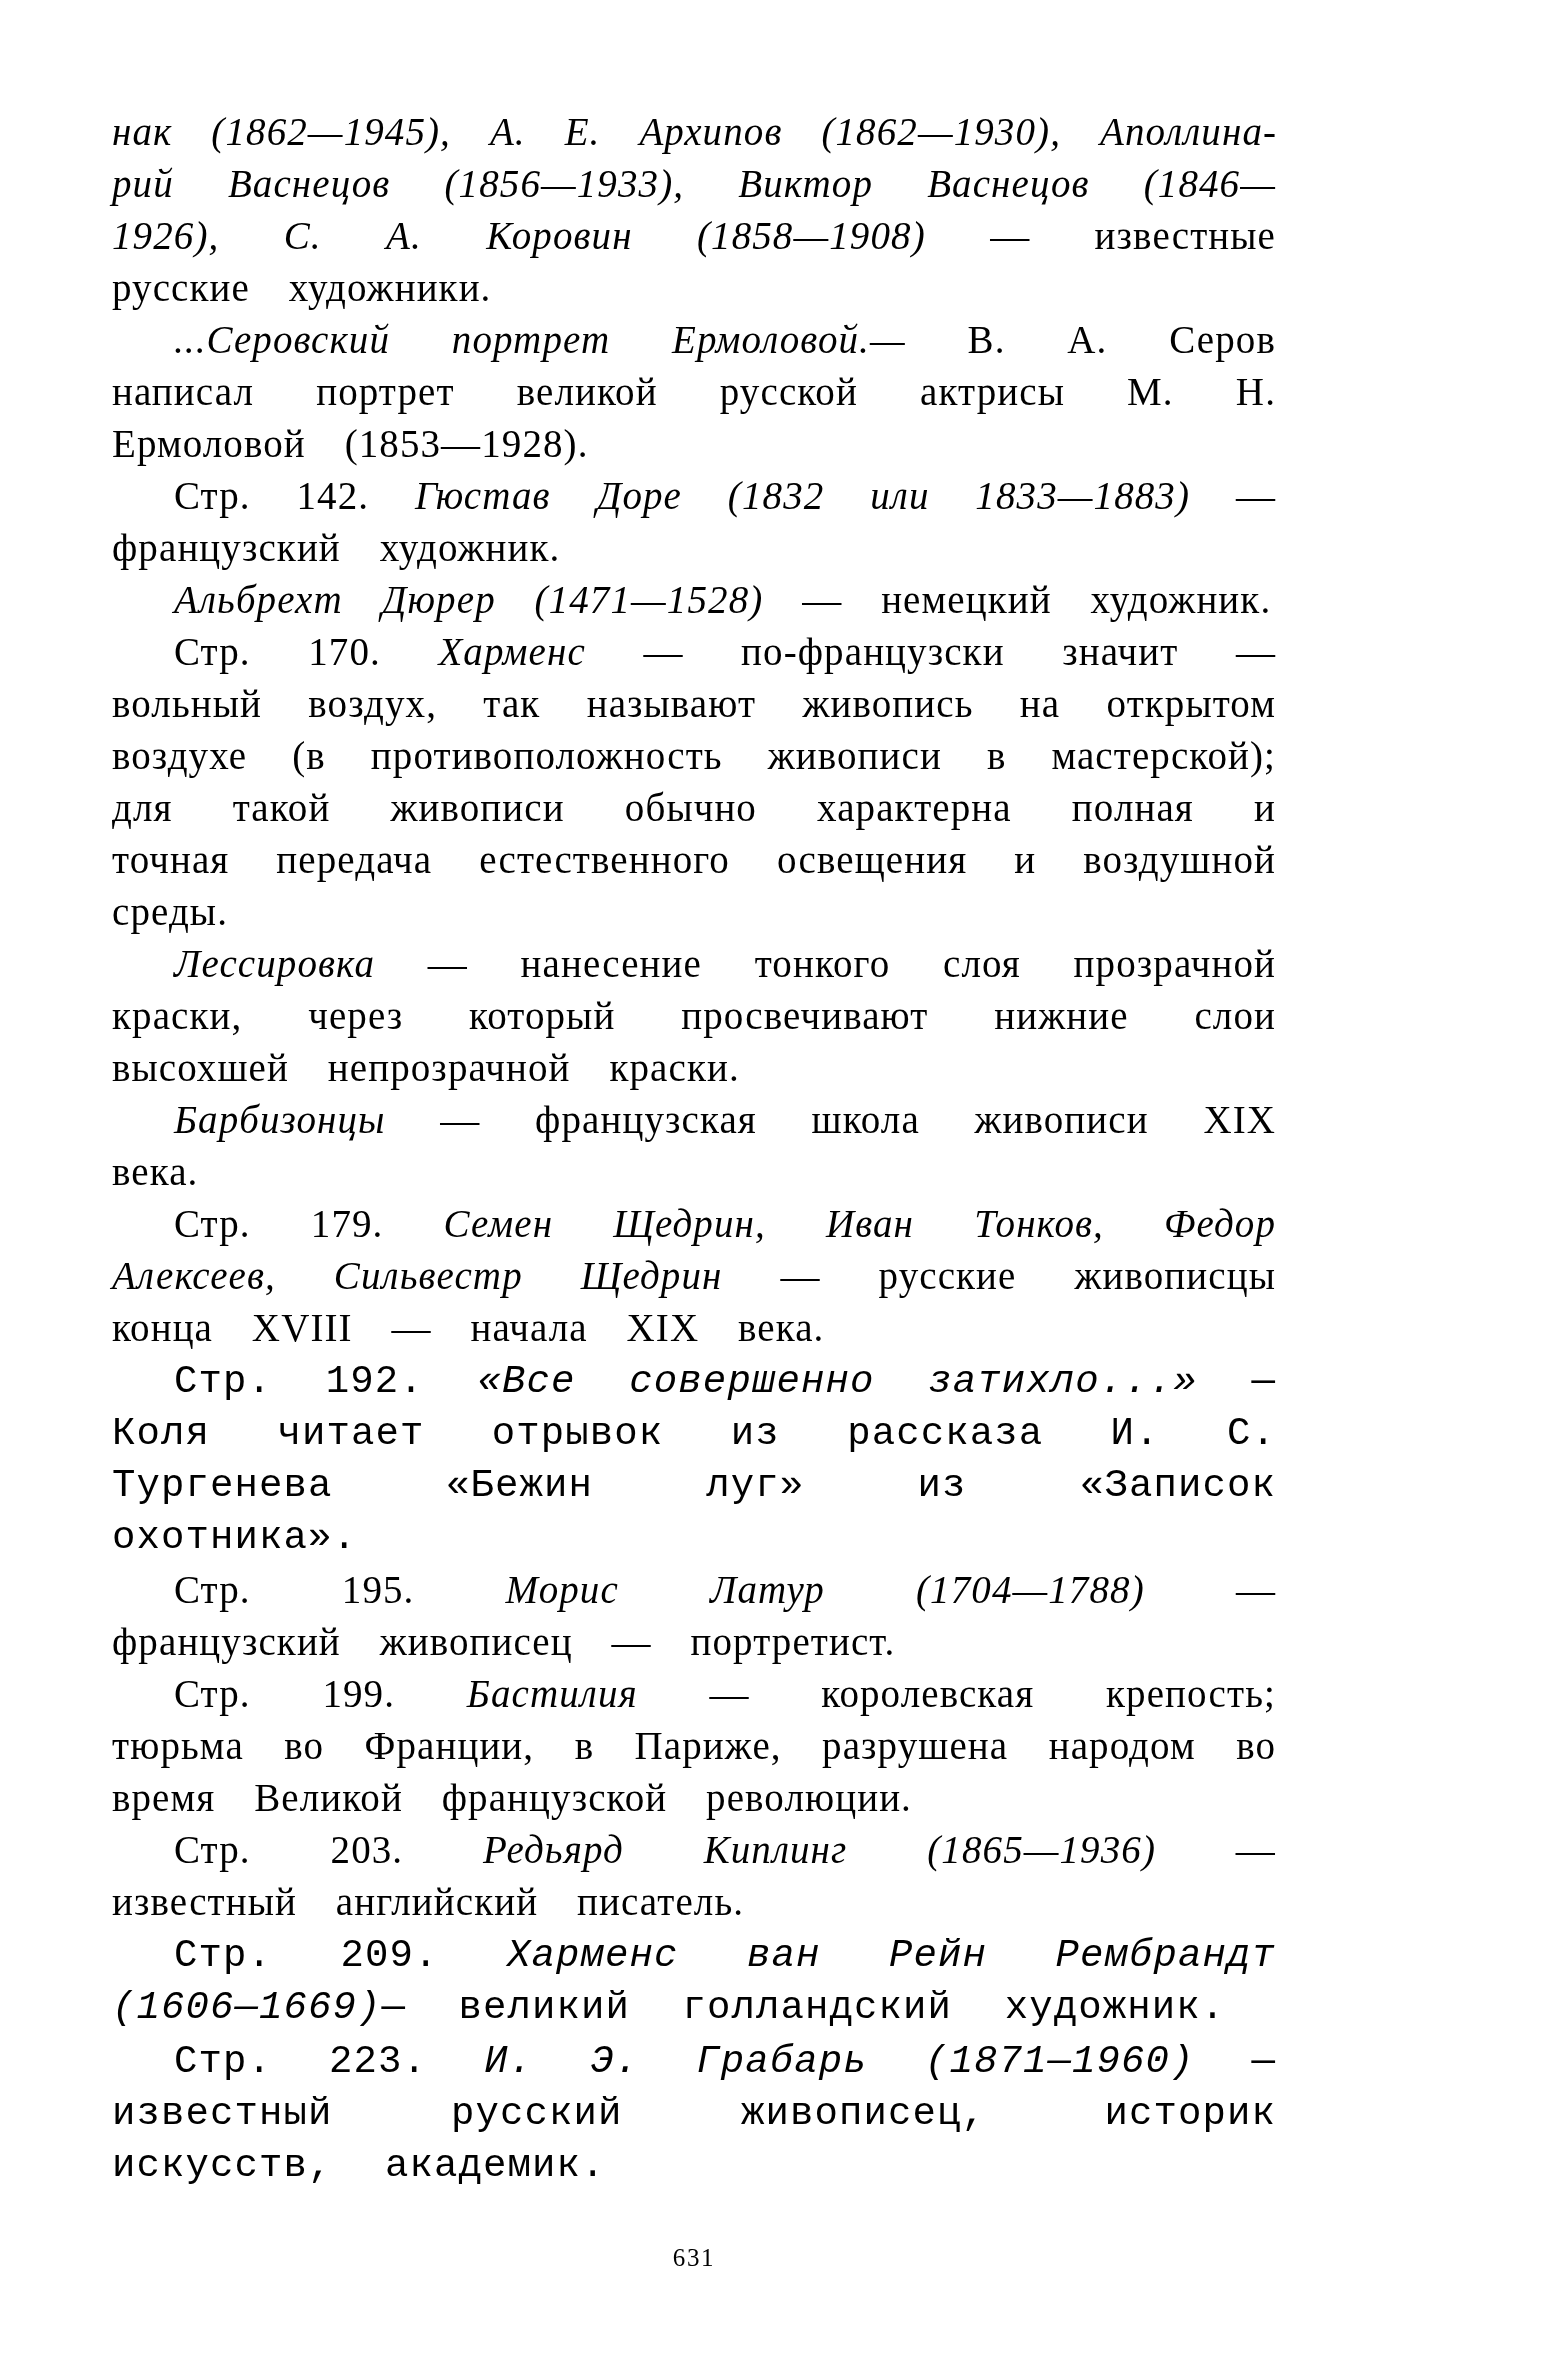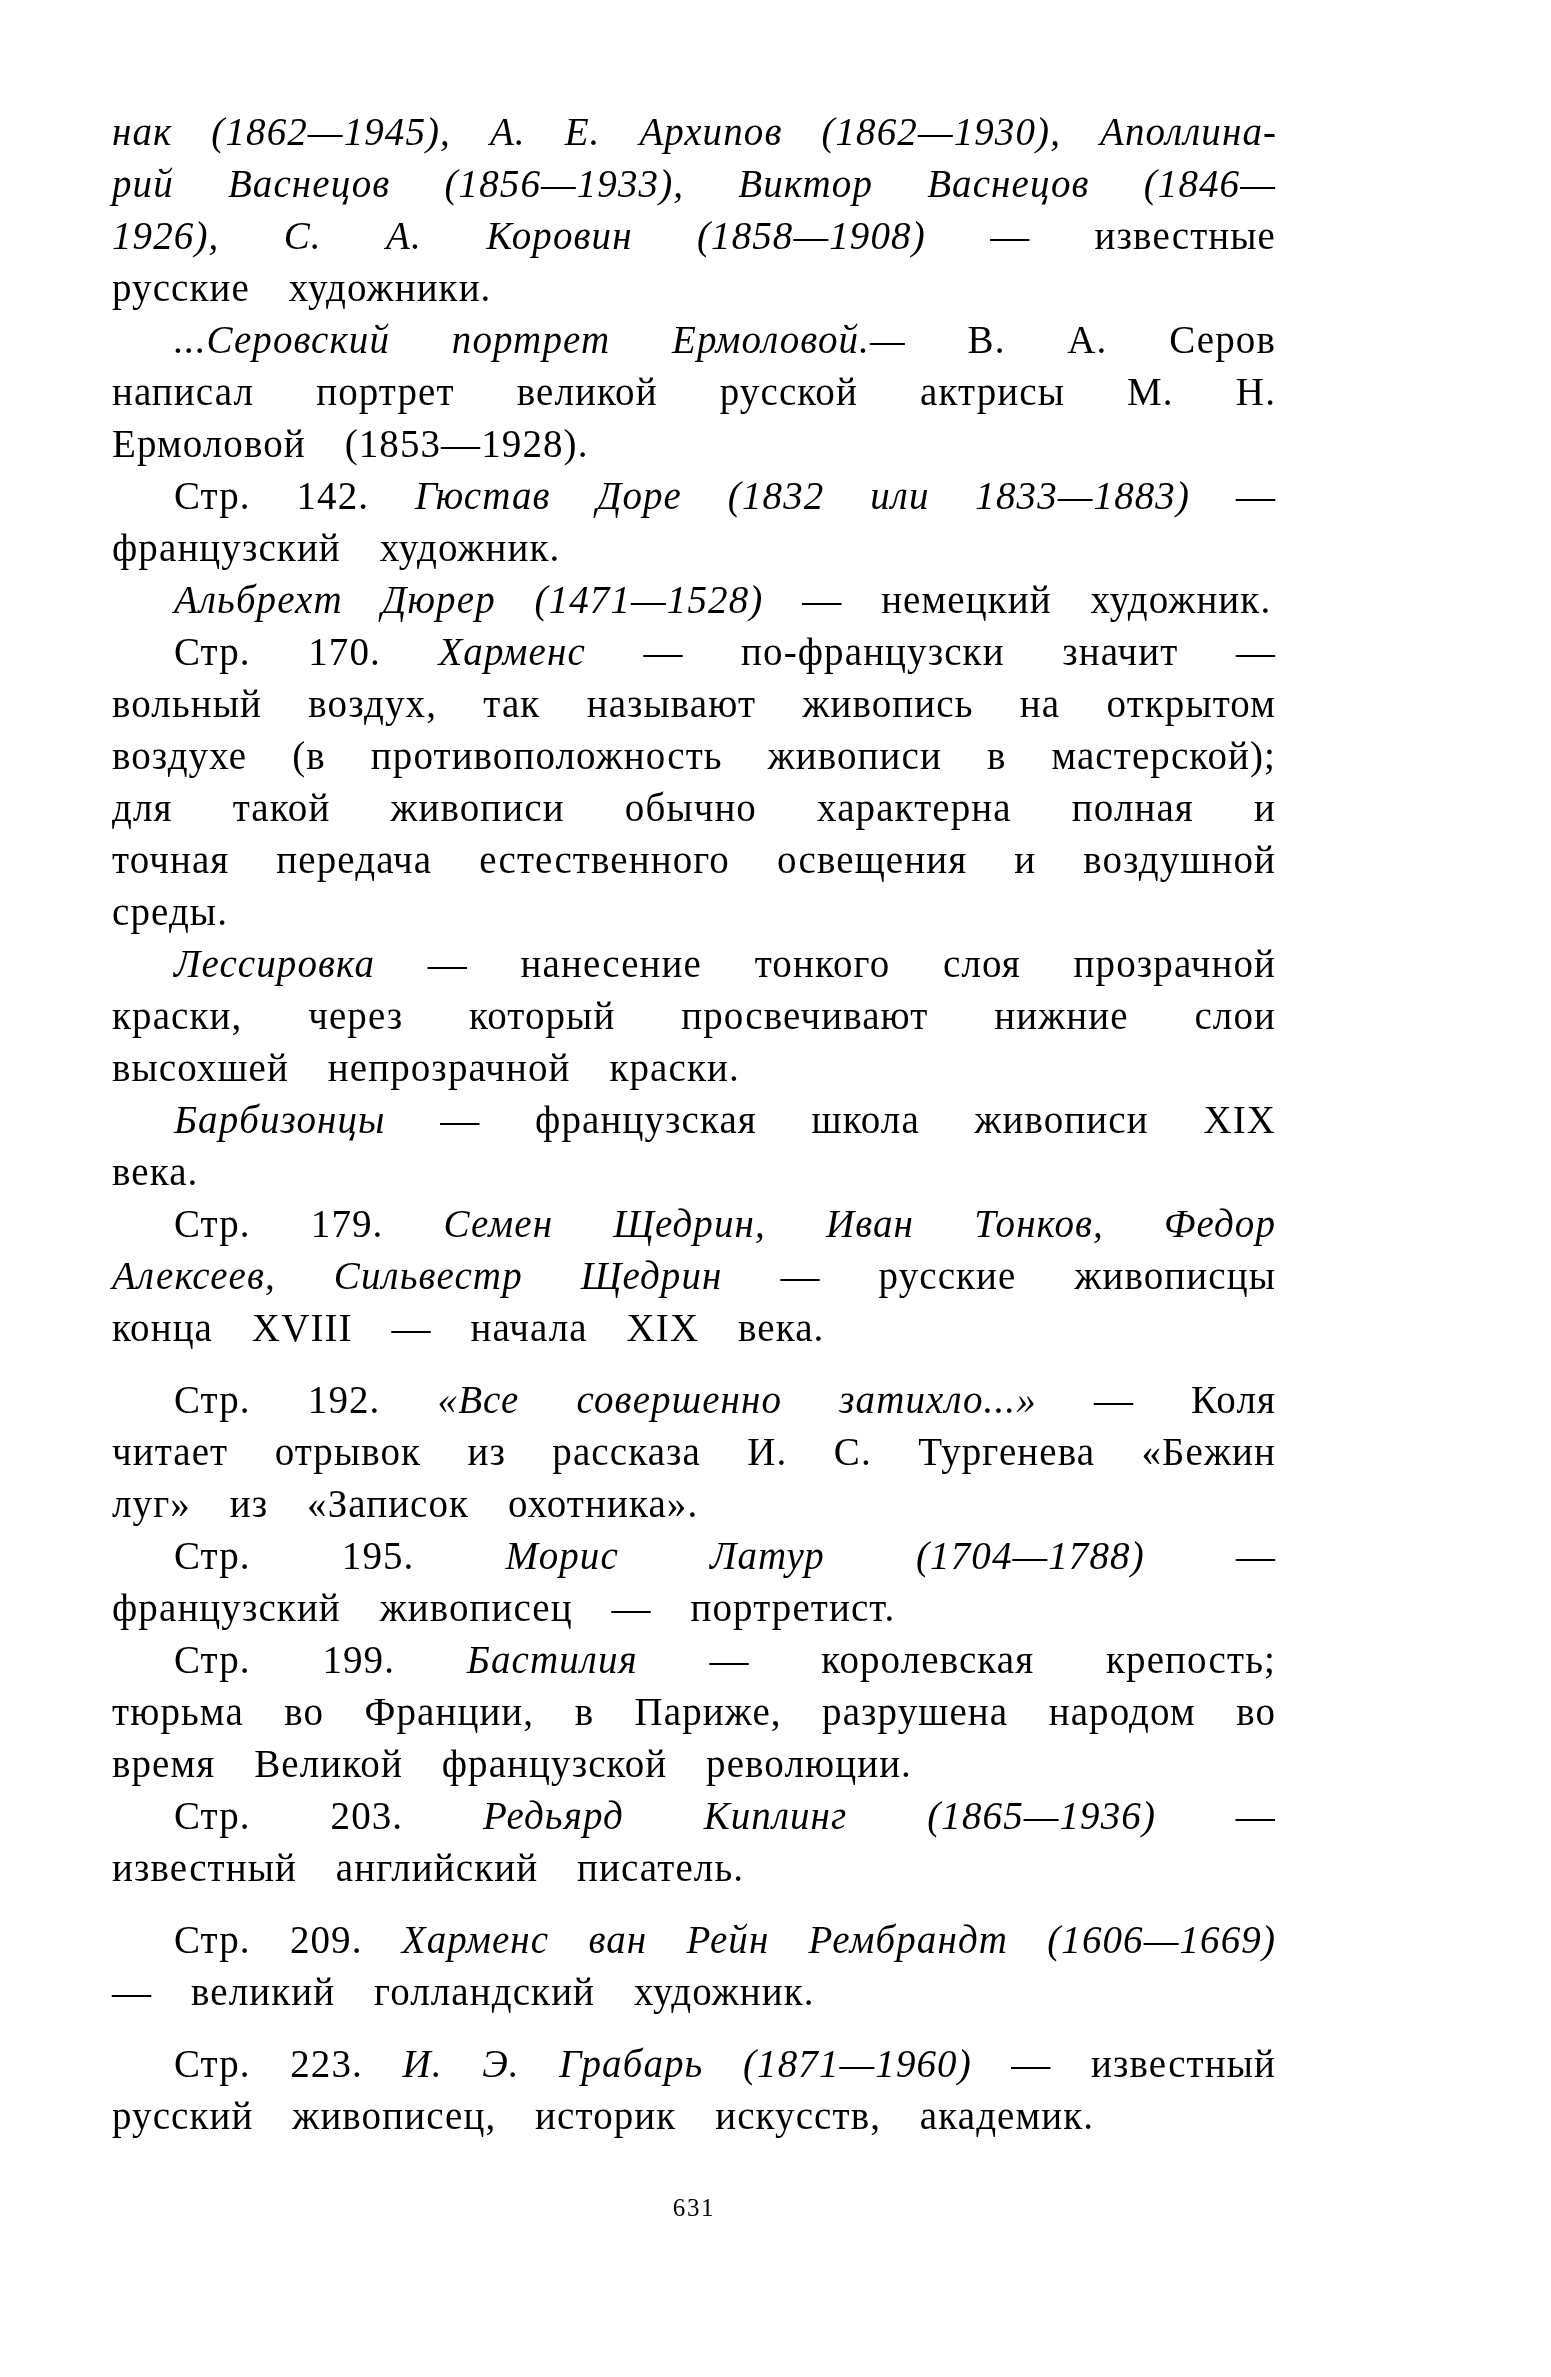--- a/index.html
+++ b/index.html
@@ -28,21 +28,22 @@
     text-indent: 62px;
     letter-spacing: 1.1px;
     word-spacing: 28px;
     hyphens: manual;
     -webkit-hyphens: manual;
   }
   .para.cont {
     text-indent: 0;
   }
   .para.gap {
-    margin-top: 20px;
+    margin-top: 2px;
+    font-family: Liberation Mono, monospace;
   }
   .it {
     font-style: italic;
   }
   .page-number {
     margin-top: 40px;
     font-size: 25px;
     line-height: 52px;
     text-align: center;
     letter-spacing: 1.7px;

